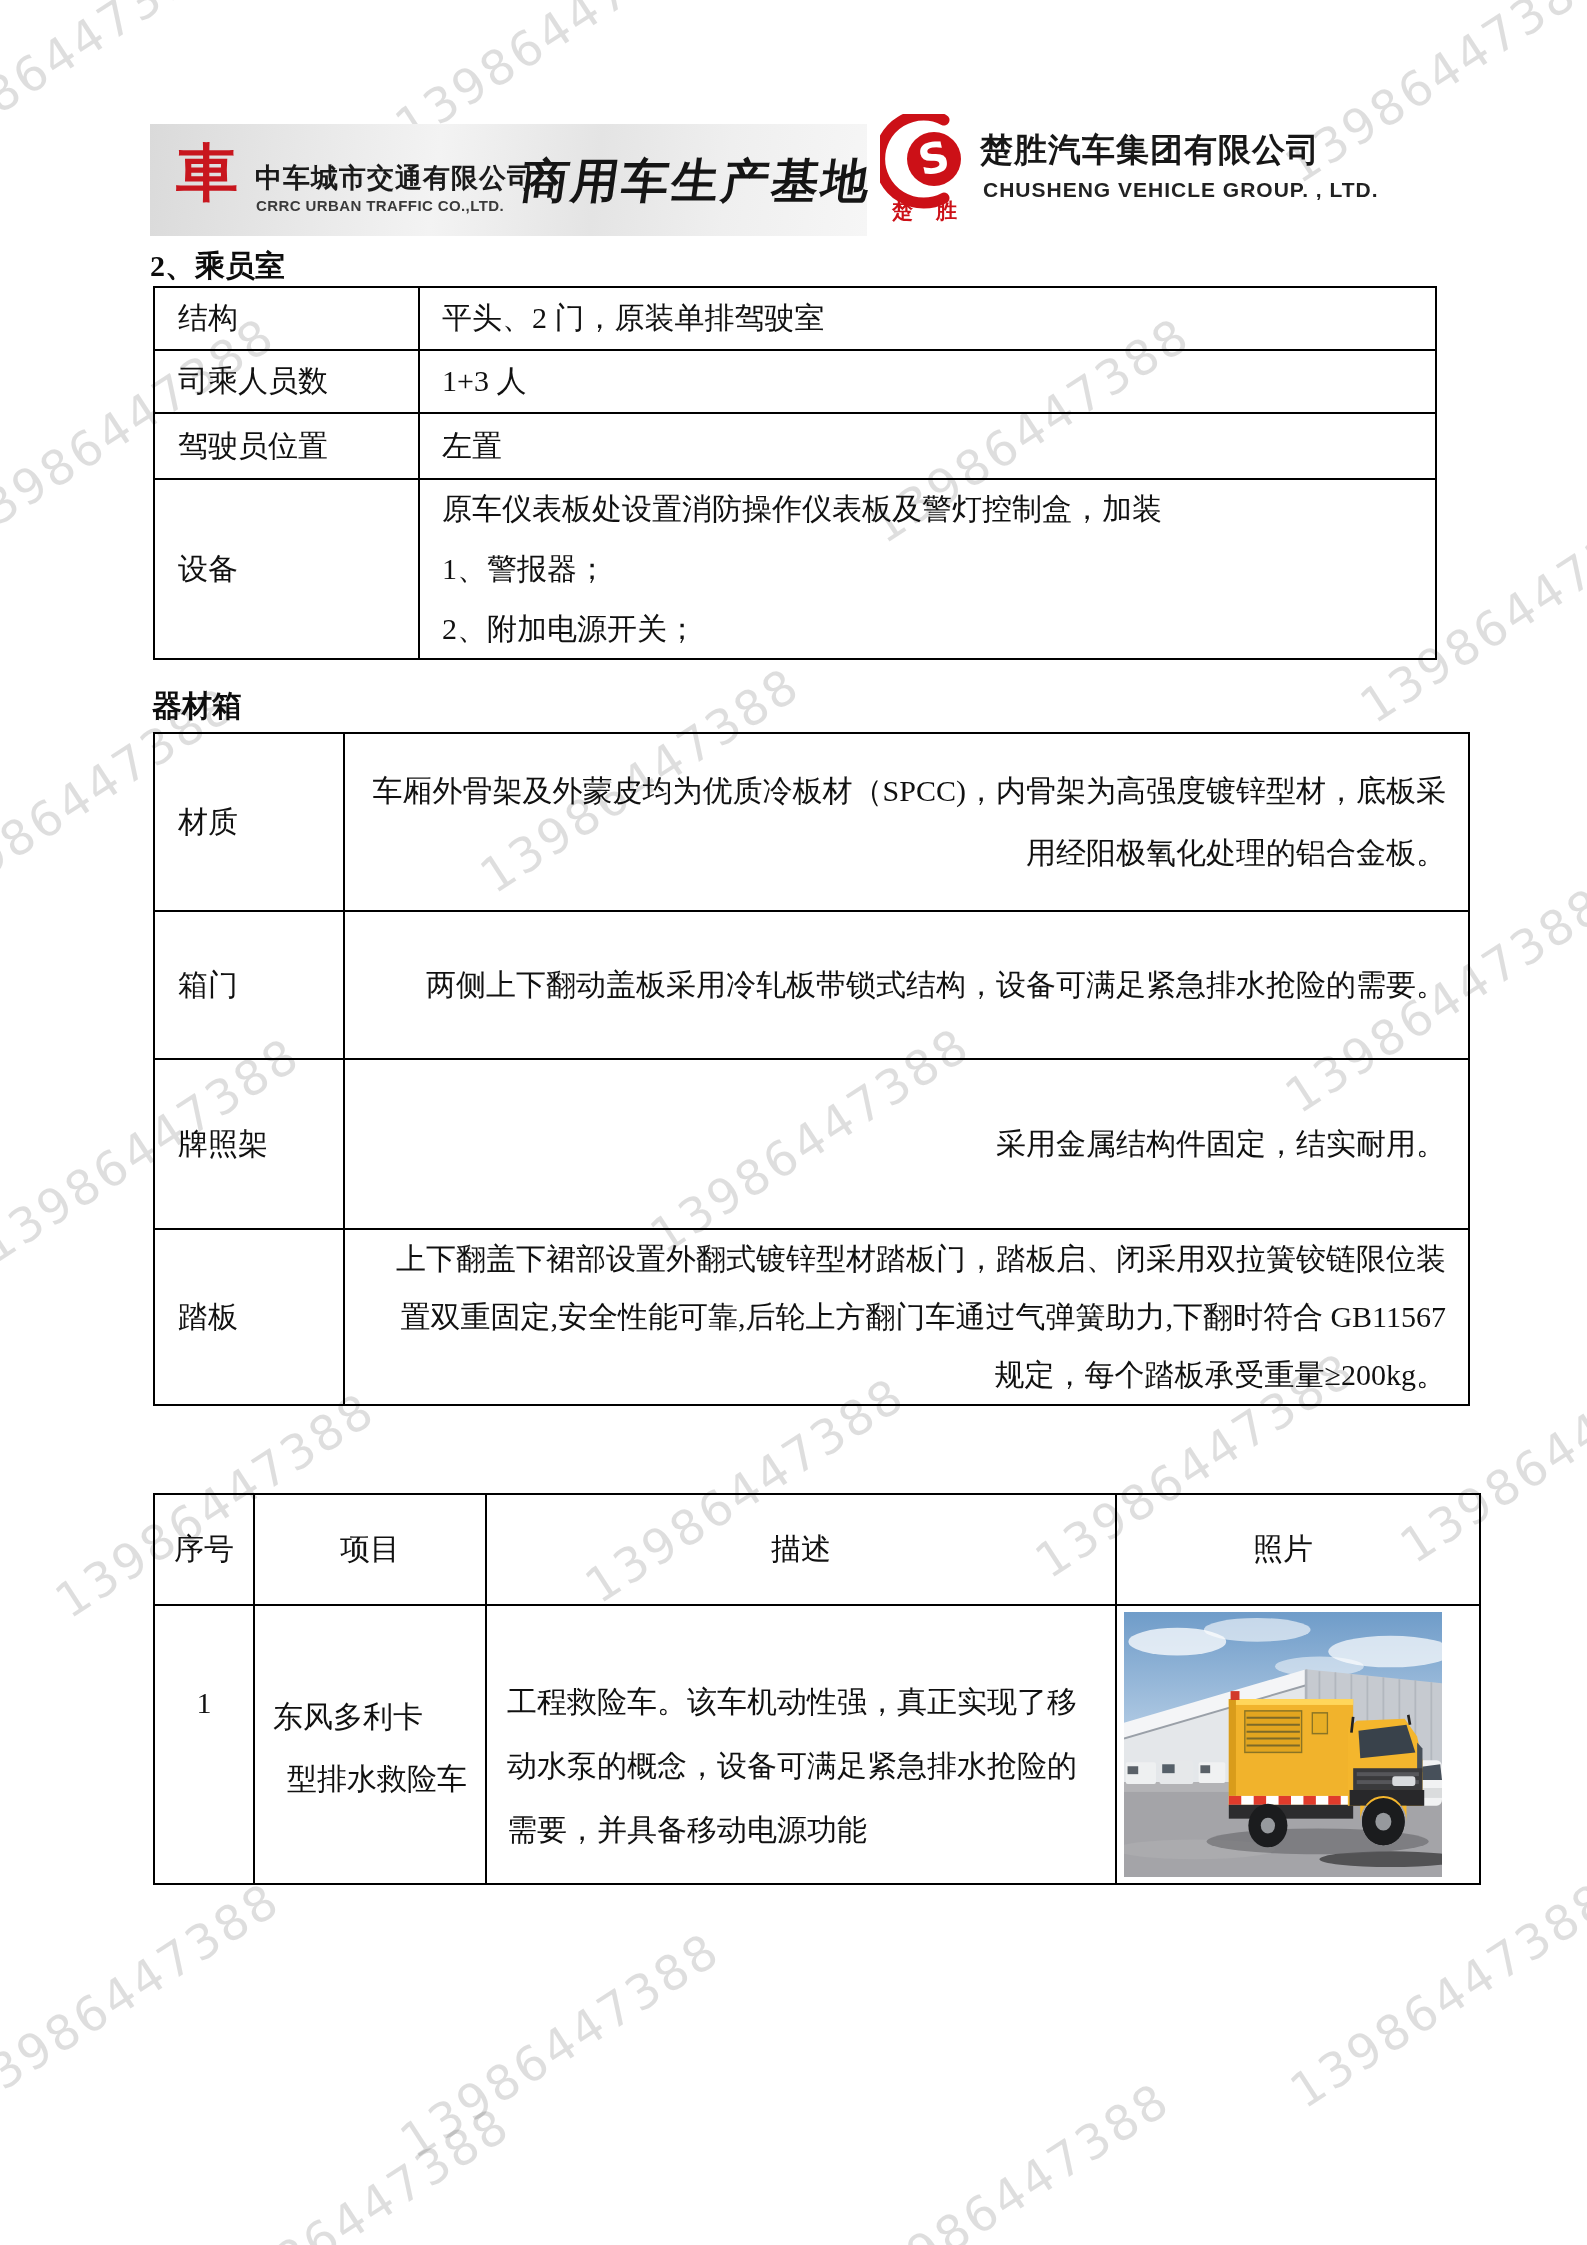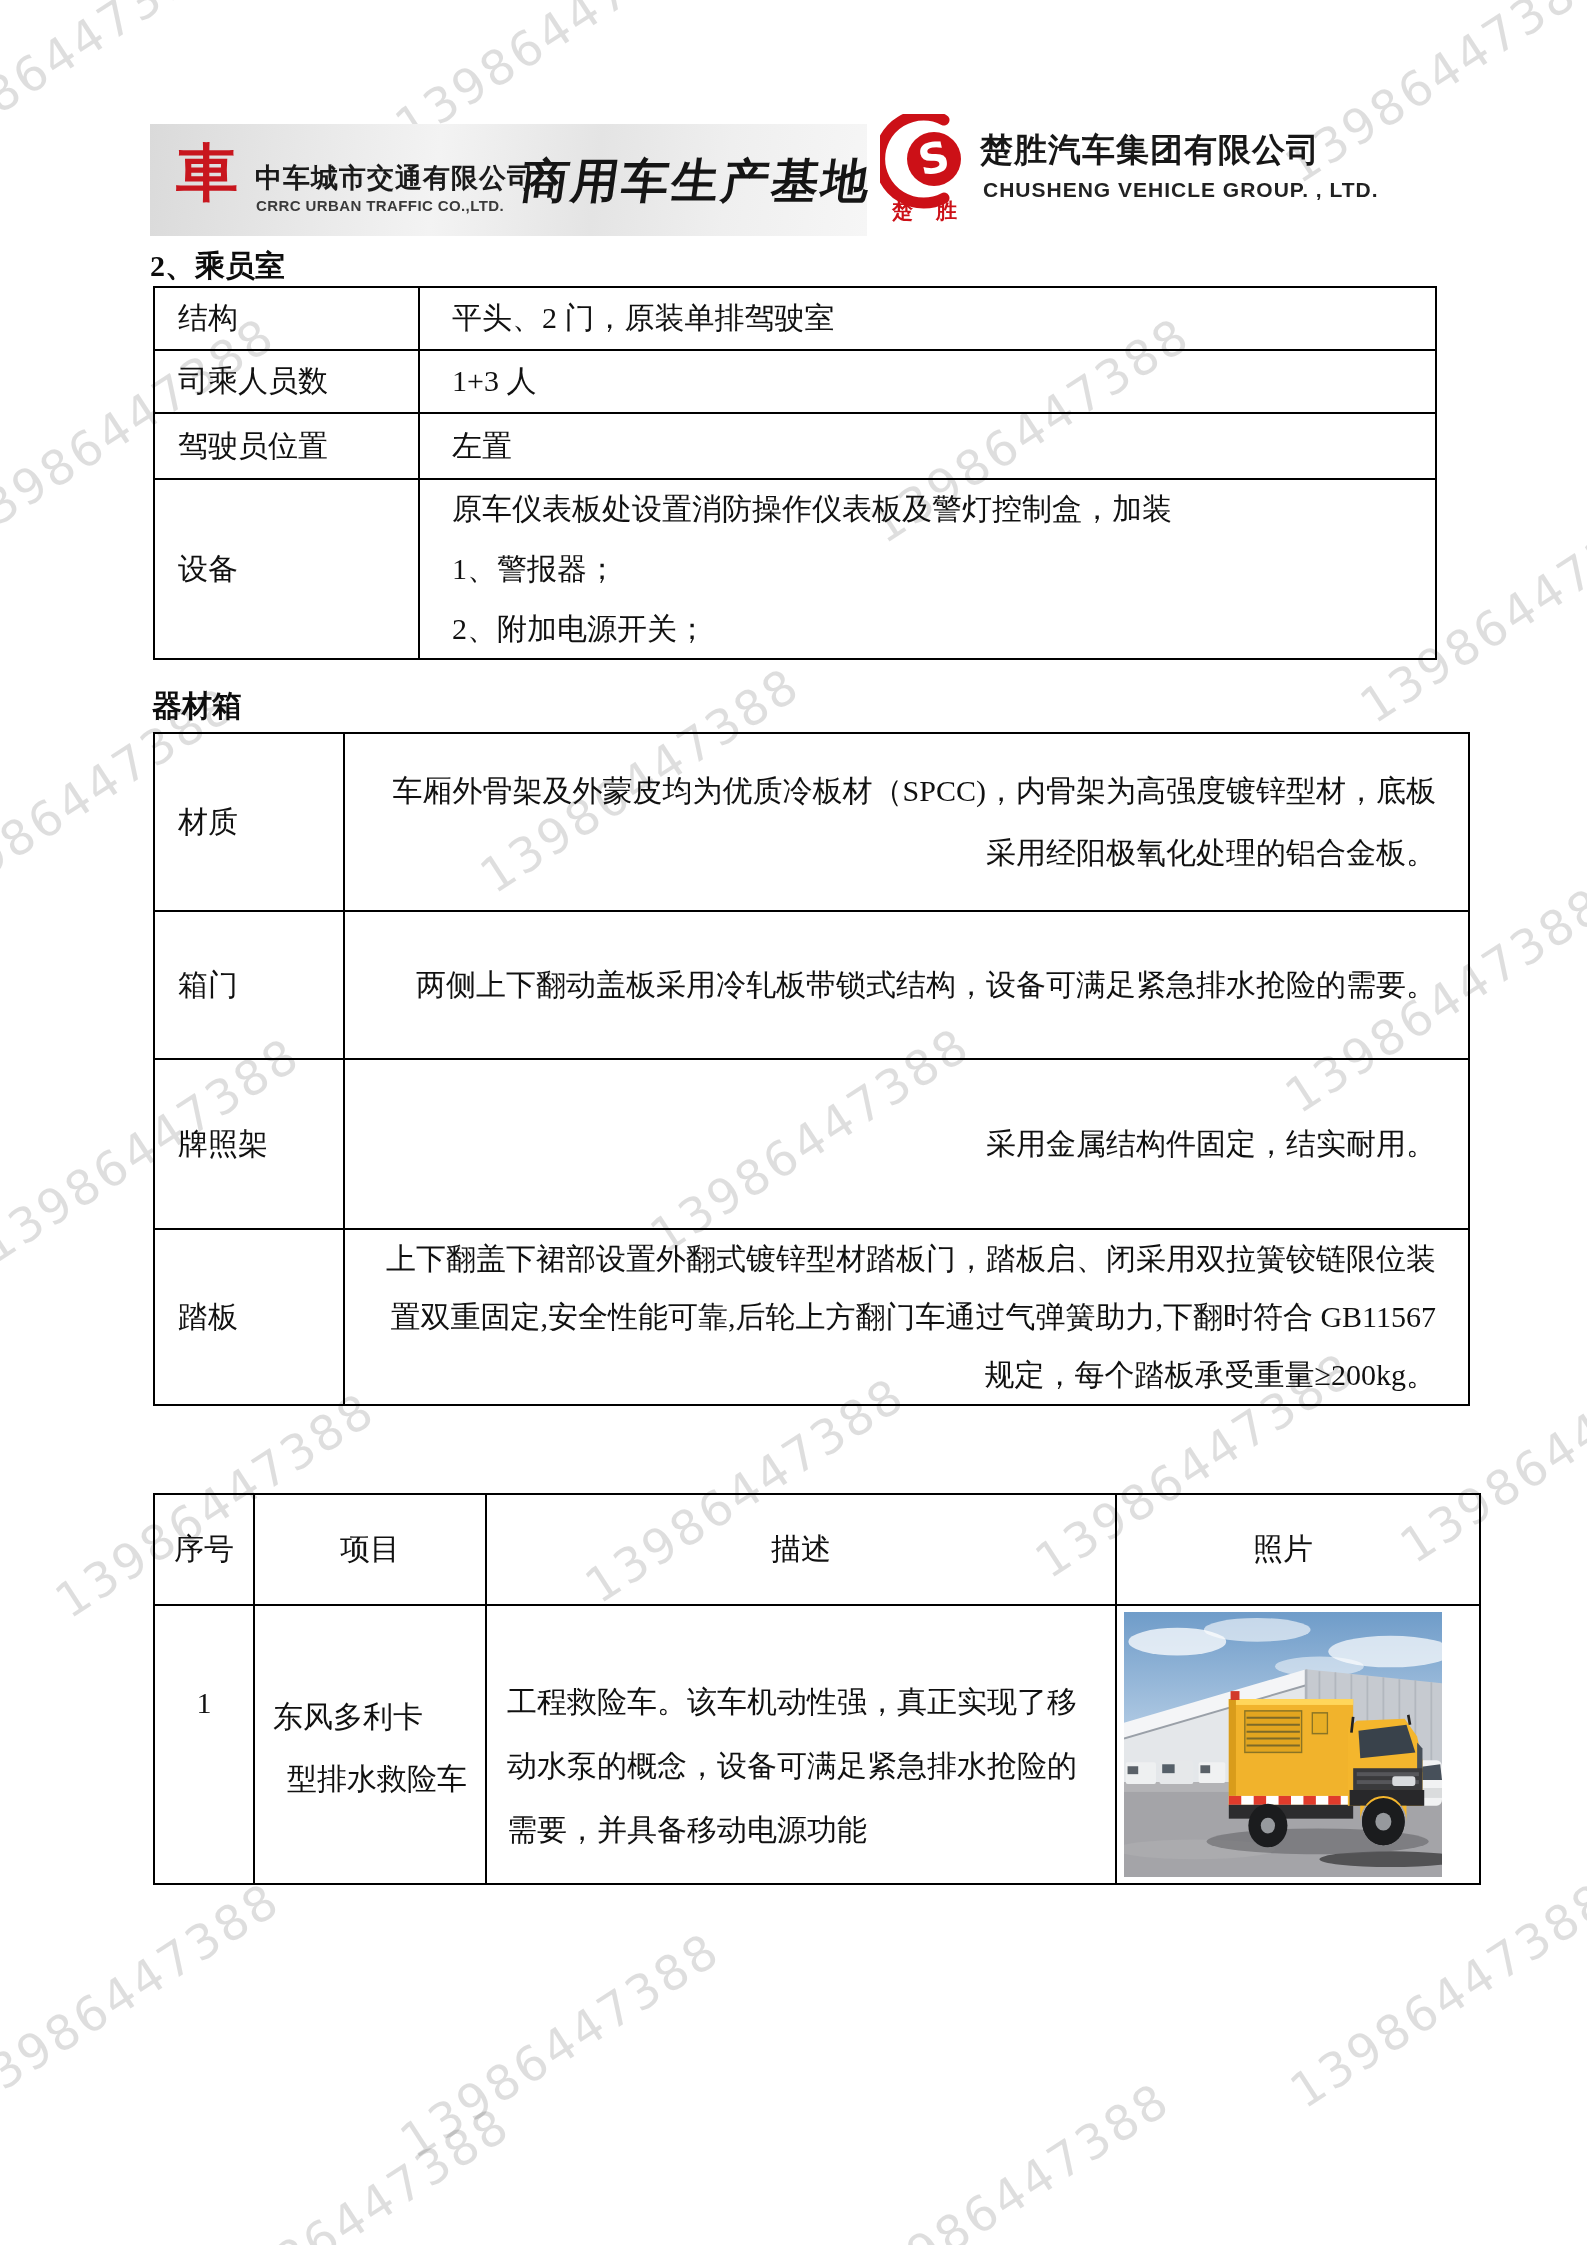--- a/index.html
+++ b/index.html
@@ -32,21 +32,21 @@
 
   .sec-title { font-size:30px; font-weight:bold; color:#0d0d0d; }
   #sec1-title { left:150px; top:246px; }
   #sec2-title { left:152px; top:686px; }
 
   
   .tbl { position:absolute; z-index:1; border:2px solid #000; box-sizing:border-box; font-size:30px; }
   .trow { display:flex; border-top:2px solid #000; box-sizing:border-box; }
   .trow.first { border-top:none; }
   .tlabel { flex:none; border-right:2px solid #000; box-sizing:border-box; display:flex; align-items:center; padding-left:23px; }
-  .tval { flex:1; display:flex; flex-direction:column; justify-content:center; padding:0 32px; box-sizing:border-box; }
+  .tval { flex:1; display:flex; flex-direction:column; justify-content:center; padding:0 22px; box-sizing:border-box; }
   .tval.para p { margin:0; line-height:62px;text-align:right; }
   .oneline { line-height:normal; }
   .eqline { line-height:60px; }
 
   
   .t3row { display:flex; border-top:2px solid #000; box-sizing:border-box; }
   .t3row.first { border-top:none; }
   .t3c { border-right:2px solid #000; box-sizing:border-box; }
   .t3c:last-child { border-right:none; }
   .t3h { display:flex; align-items:center; justify-content:center;font-family:Liberation Mono, monospace; }

